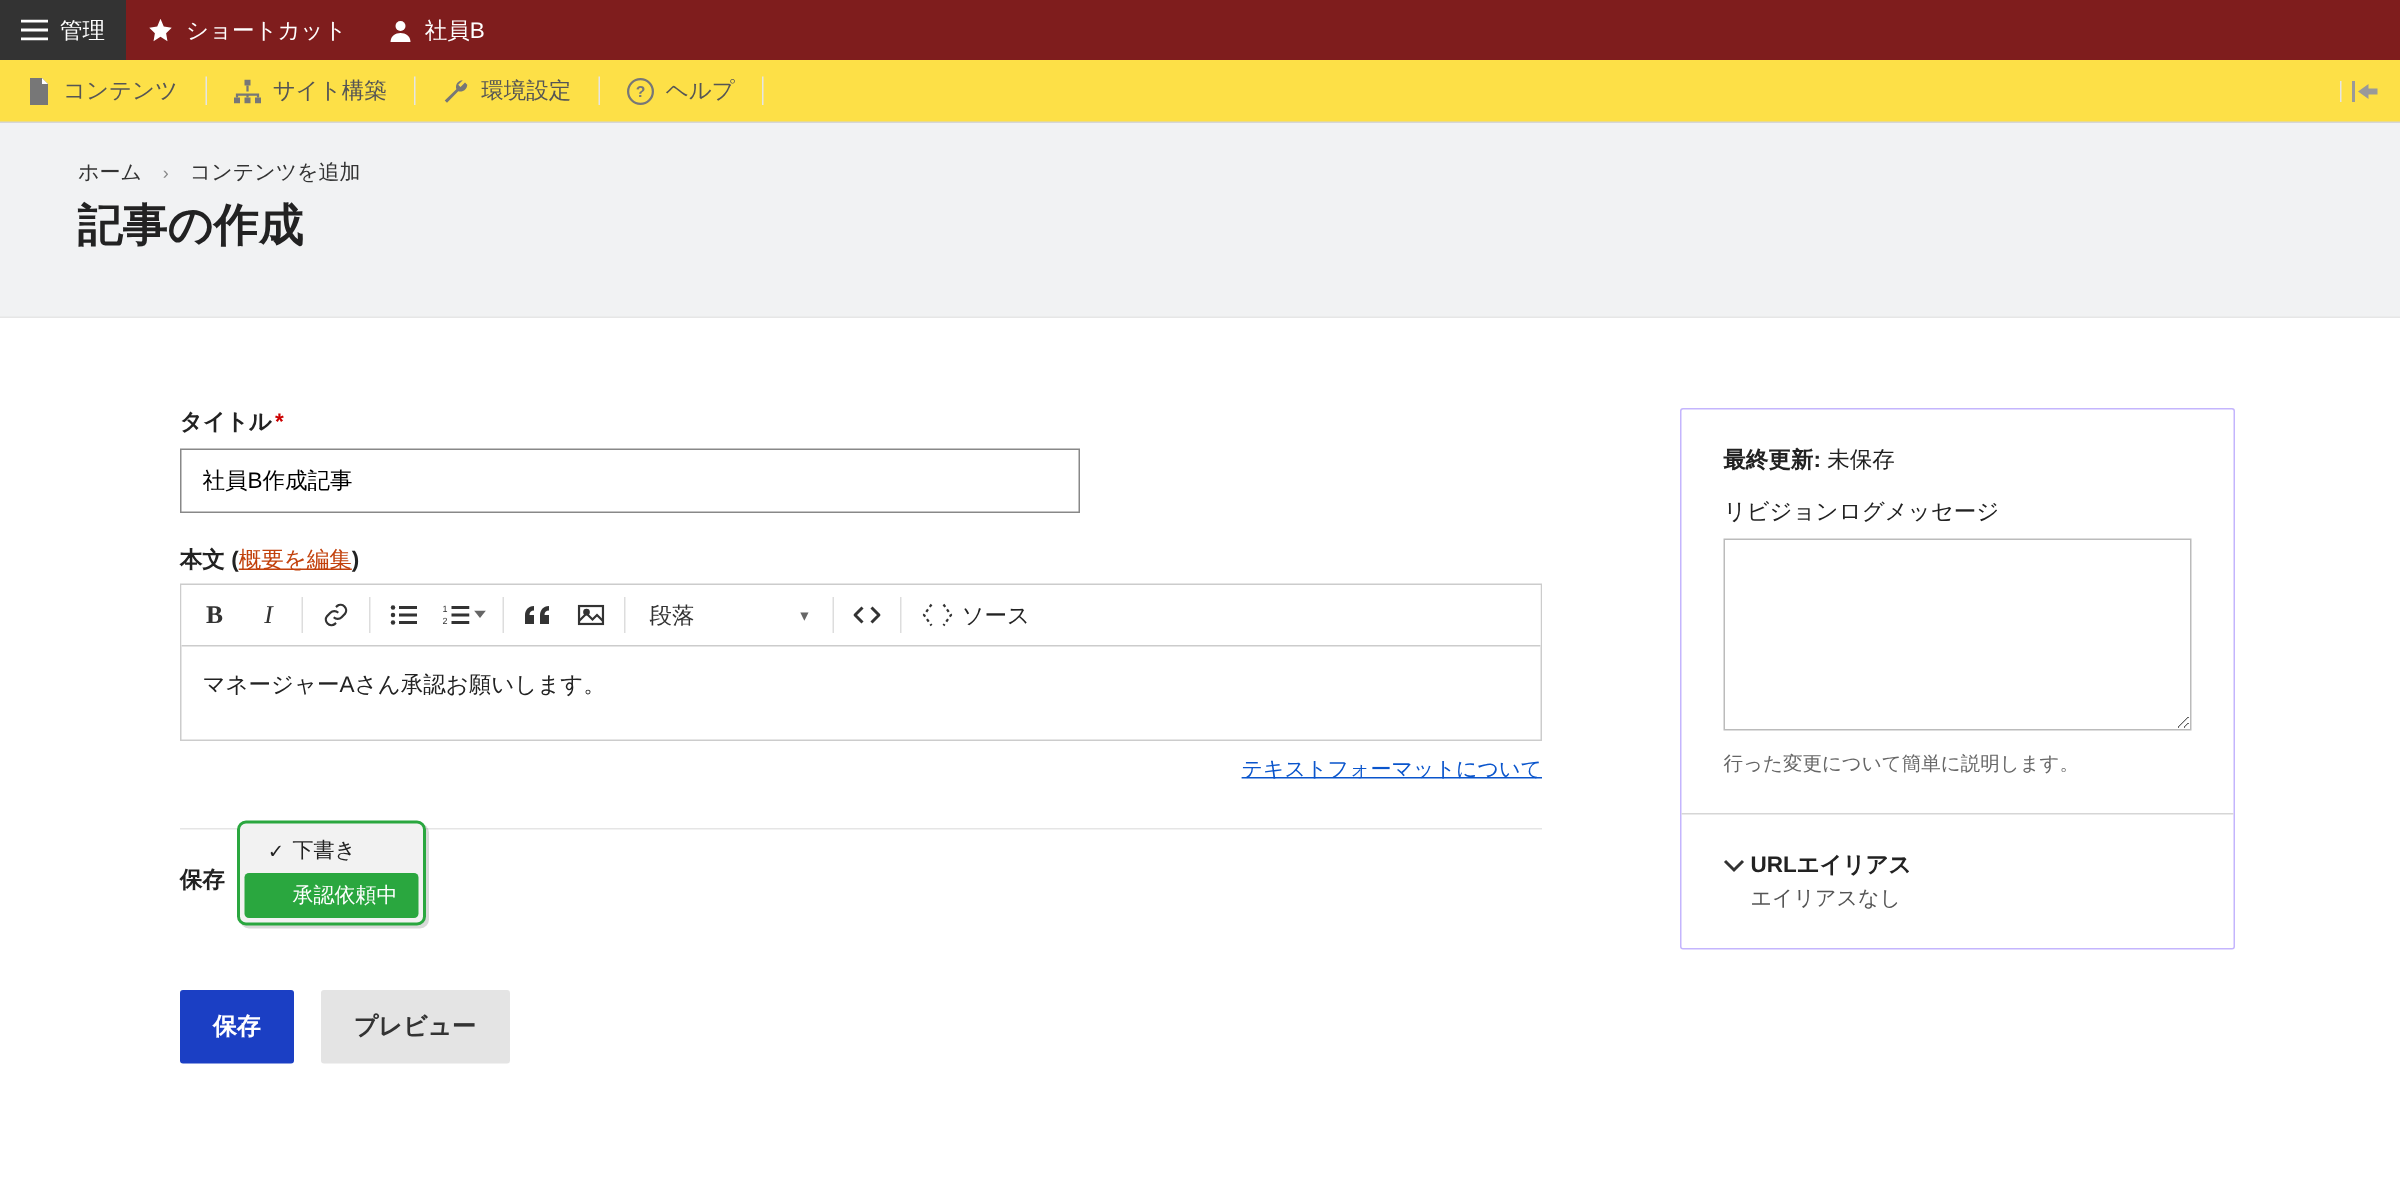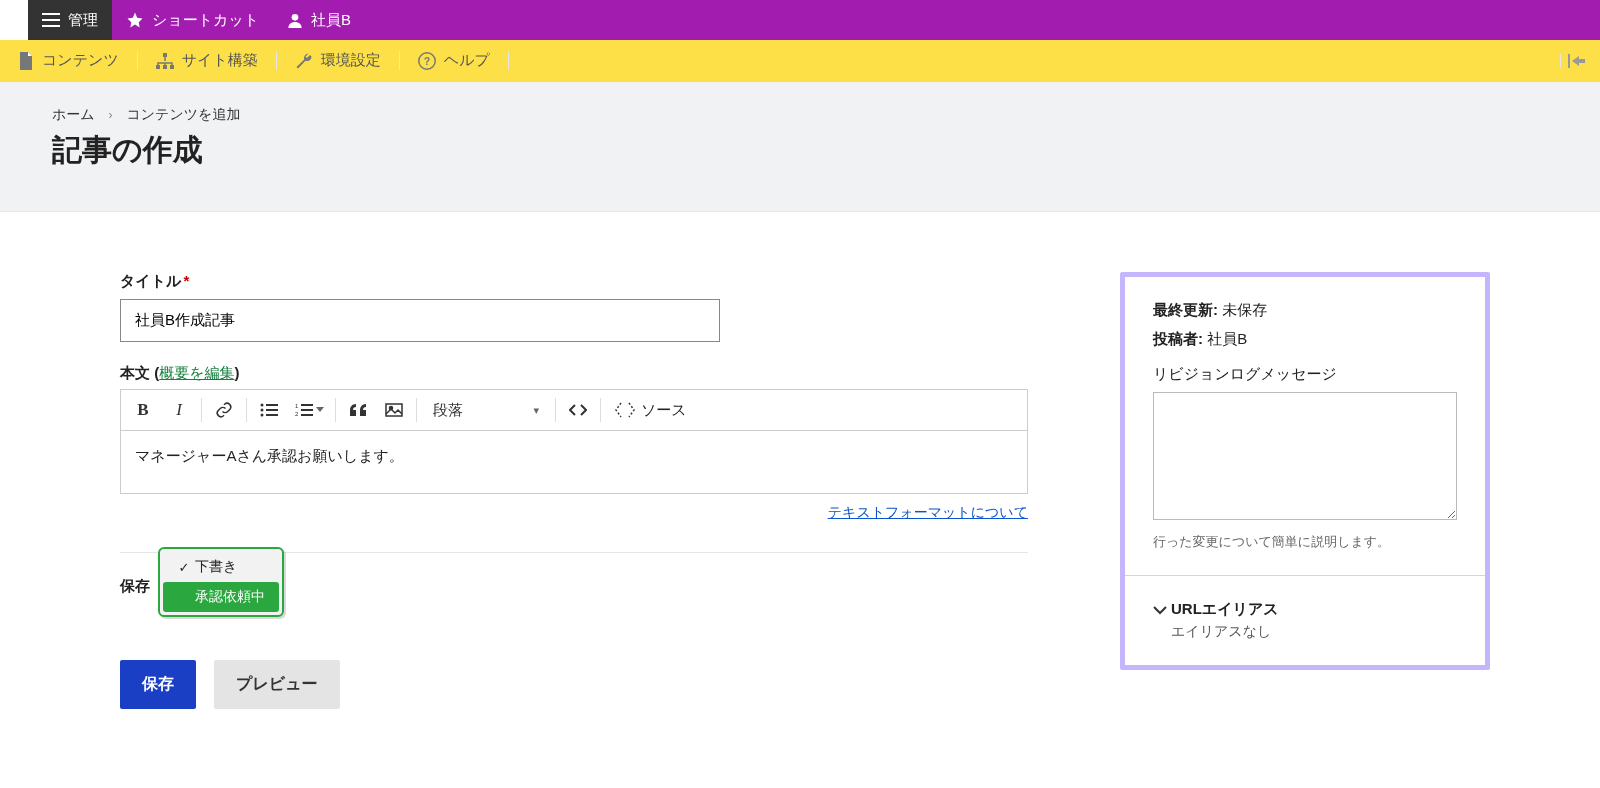--- a/index.html
+++ b/index.html
@@ -1,38 +1,38 @@
 <!DOCTYPE html>
 <html><head>
 <meta charset="utf-8">
 <style>
 * { margin: 0; padding: 0; box-sizing: border-box; }
 body { font-family: "Hiragino Kaku Gothic ProN", "Hiragino Sans", Meiryo, sans-serif; font-size: 14px; color: #222; background: #fff; }
-.toolbar-top { background: #a21caf; color: #fff; height: 40px; display: flex; align-items: center; margin-left: 28px; }
+.toolbar-top { background: #7f1d1d; color: #fff; height: 40px; display: flex; align-items: center; }
 .toolbar-top .tb-item { display: flex; align-items: center; padding: 0 14px; height: 100%; cursor: pointer; font-size: 15px; }
 .toolbar-top .tb-item.manage { background: #333; }
 .toolbar-top .tb-item svg { margin-right: 8px; }
 .toolbar-second { background: #fde047; border-bottom: 1px solid #d6d6d6; height: 42px; display: flex; align-items: center; box-shadow: 0 1px 2px rgba(0,0,0,0.05); }
 .toolbar-second .ts-item { display: flex; align-items: center; padding: 0 18px; border-right: 1px solid #e5e5e5; cursor: pointer; color: #555; font-size: 15px; }
 .toolbar-second .ts-item svg { margin-right: 8px; }
 .toolbar-second .collapse-arrow { margin-left: auto; border-left: 1px solid #e5e5e5; border-right: none; width: 40px; justify-content: center; color: #888; }
 .page-header-region { background: #f1f2f3; border-bottom: 1px solid #e6e6e6; padding: 24px 52px 40px; }
 .breadcrumb { font-size: 14px; color: #333; margin-bottom: 6px; }
 .breadcrumb a { color: #333; text-decoration: none; }
 .breadcrumb .sep { margin: 0 10px; color: #888; font-size: 12px; }
 .page-title { font-size: 30px; font-weight: 700; color: #222; }
 .main { display: flex; padding: 60px 52px 40px; gap: 80px; align-items: flex-start; }
 .form-col { flex: 1; max-width: 920px; margin-left: 68px; }
-.side-col { width: 370px; border: 5px solid #c4b5fd; border-radius: 2px; }
+.side-col { width: 370px; border: 1px solid #c4b5fd; border-radius: 2px; }
 .form-item { margin-bottom: 22px; }
 .form-item label.lbl { display: block; font-weight: 700; font-size: 15px; margin-bottom: 8px; }
 .required-mark { color: #cc0000; margin-left: 2px; }
 .text-input { width: 600px; padding: 12px 14px; border: 1px solid #888; font-size: 15px; }
 .body-label { font-weight: 700; font-size: 15px; margin-bottom: 6px; }
-.body-label a { color: #15803d; font-weight: 400; margin-top: 31px; }
+.body-label a { color: #c2410c; font-weight: 400; margin-top: 31px; }
 .ck-editor { border: 1px solid #ccc; width: 908px; }
 .ck-toolbar { border-bottom: 1px solid #ccc; display: flex; align-items: center; padding: 2px 4px; background: #fff; }
 .ck-btn { width: 36px; height: 36px; display: flex; align-items: center; justify-content: center; cursor: pointer; color: #333; font-size: 15px; }
 .ck-btn.bold { font-weight: 700; font-family: Georgia, serif; font-size: 17px;}
 .ck-btn.italic { font-style: italic; font-family: Georgia, serif; font-size: 17px;}
 .ck-sep { width: 1px; height: 24px; background: #ddd; margin: 0 4px; }
 .ck-heading { display: flex; align-items: center; padding: 0 12px; height: 36px; cursor: pointer; font-size: 15px; color: #333; width: 130px; justify-content: space-between; gap: 48px; }
 .ck-heading .chev { font-size: 11px; color: #666; margin-left: 8px; }
 .ck-source { display: flex; align-items: center; padding: 0 10px; height: 36px; cursor: pointer; font-size: 15px; }
 .ck-content { padding: 16px 14px; min-height: 62px; font-size: 15px; }
@@ -246,24 +246,20 @@
     </div>
 
   </div>
 
   <div class="side-col">
     <div class="side-sec">
       <div class="meta-line">
         <b>最終更新:</b>
         <span>未保存</span>
       </div>
-      <div class="meta-line">
-        <b>投稿者:</b>
-        <span>社員B</span>
-      </div>
       <label class="rev-lbl">リビジョンログメッセージ</label>
       <textarea style=""></textarea>
       <div class="desc">行った変更について簡単に説明します。</div>
     </div>
     <div class="side-sec alias-sec">
       <span class="chev">
         <svg width="14" height="10" viewBox="0 0 14 10">
             <path d="M1 2l6 6 6-6" fill="none" stroke="#333" stroke-width="2"></path>
           </svg>
       </span>

